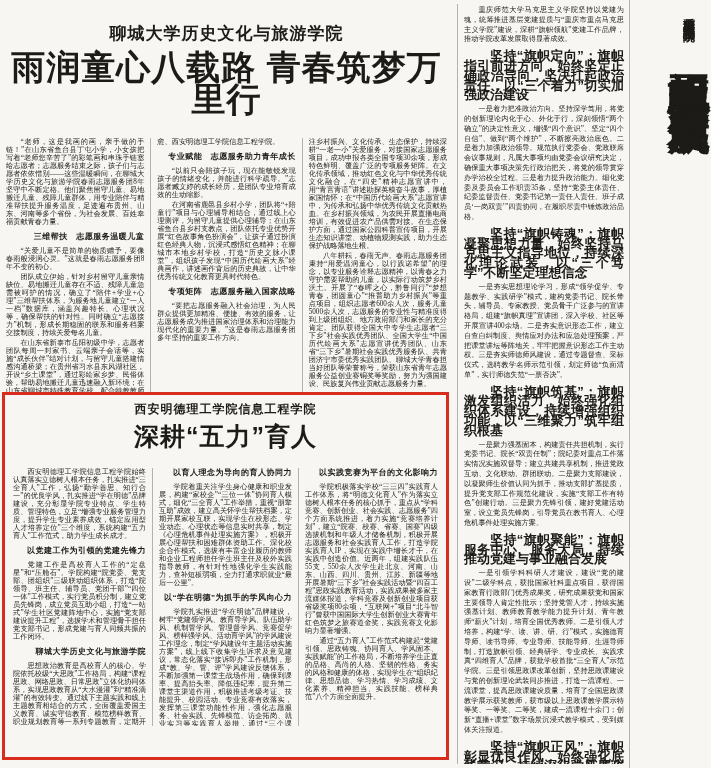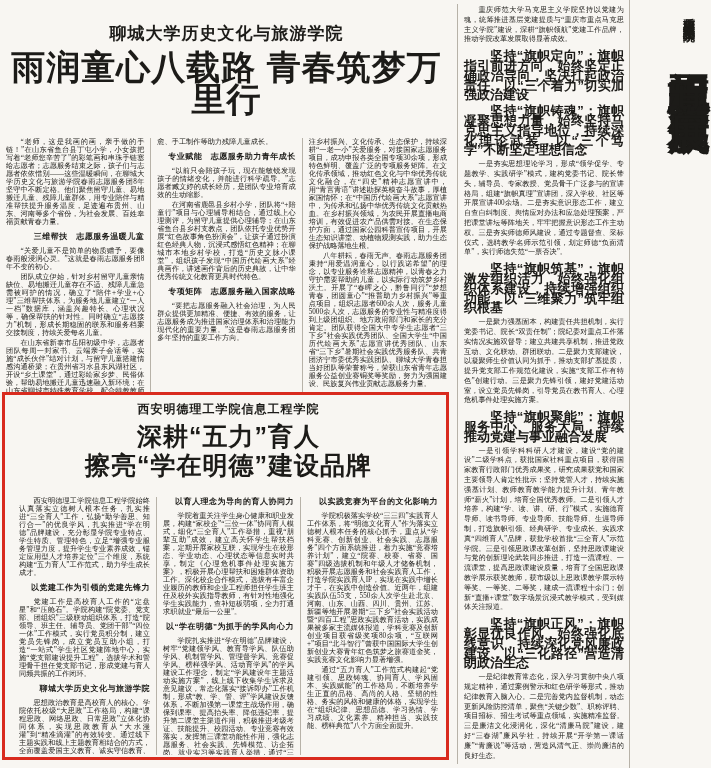--- a/index.html
+++ b/index.html
@@ -36,21 +36,21 @@
   .cols{ display:flex; margin-top:12px; }
   .col{
     flex:1; padding:0 6px; font-size:7.2px; line-height:8px; overflow:hidden;
   }
   .article-top .col{ height:288px; }
   .col + .col{ border-left:1px solid #b7b2a8; }
   
   .article-boxed{
     position:absolute; left:2px; top:392px; width:447px; height:368px;
     border:3px solid #d92b1e; background:#f8f6f2; box-sizing:border-box;
-    padding:4px 2px 2px 8px;
+    padding:4px 2px 2px 2px;
   }
   .article-boxed .kicker{
     text-align:center; font-weight:bold; font-size:12px; margin-top:2px;
     font-family:"Liberation Sans","DejaVu Sans",sans-serif; letter-spacing:1px;
   }
   .article-boxed .headline{
     text-align:center; font-weight:bold; font-size:25px; line-height:29px;
     margin-top:4px; letter-spacing:1px;
     font-family:"Liberation Sans","DejaVu Sans",sans-serif;
   }
@@ -93,39 +93,38 @@
     <h1 class="headline">雨润童心八载路 青春筑梦万里行</h1>
     <div class="cols">
       <div class="col">
           <p class="para">“老师，这是我画的画，亲手做的手链！”在山东省鱼台县丁屯小学，小女孩把写着“老师您辛苦了”的彩笔画和串珠手链塞给志愿者；志愿服务结束之际，孩子们与志愿者依依惜别——这些温暖瞬间，在聊城大学历史文化与旅游学院春雨志愿服务团8年坚守中不断定格。他们聚焦留守儿童、易地搬迁儿童、残障儿童群体，用专业陪伴与精准帮扶提升服务温度，足迹遍布贵州、山东、河南等多个省份，为社会发展、百姓幸福贡献青春力量。</p>
           <p class="subhead">三维帮扶　志愿服务温暖儿童</p>
           <p class="para">“关爱儿童不是简单的物质赠予，要像春雨般浸润心灵。”这就是春雨志愿服务团8年不变的初心。</p>
           <p class="para">团队成立伊始，针对乡村留守儿童亲情缺位、易地搬迁儿童存在不适、残障儿童急需被呵护的情况，确立了“陪伴+学业+心理”三维帮扶体系，为服务地儿童建立“一人一档”数据库，涵盖兴趣特长、心理状况等，确保帮扶的针对性。同时确立“志愿接力”机制，形成长期稳固的联系和服务档案交接制度，持续关爱每名儿童。</p>
           <p class="para">在山东省新泰市岳阳初级中学，志愿者团队每周一封家书、云端亲子会话等，实施“成长伙伴”结对计划，与留守儿童搭建情感沟通桥梁；在贵州省习水县东风湖社区，开设“乡土课堂”，通过彩绘家乡梦、民俗体验，帮助易地搬迁儿童迅速融入新环境；在山东省聊城市特殊教育学校，配合特教教师定制个性化方案，借助音乐疗</p>
         </div>
       <div class="col">
-          <p class="para para-cont">愈、手工制作等助力残障儿童成长。</p>
+          <p class="para para-cont">愈、西安明德理工学院信息工程学院。</p>
           <p class="subhead">专业赋能　志愿服务助力青年成长</p>
           <p class="para">“以前只会陪孩子玩，现在能敏锐发现孩子的情绪变化，并能进行科学疏导。”志愿者臧文婷的成长经历，是团队专业培育成效的生动缩影。</p>
           <p class="para">在河南省鹿邑县乡村小学，团队将“+陪童行”项目与心理辅导相结合，通过线上心理测评，为留守儿童提供心理辅导；在山东省鱼台县乡村支教点，团队依托专业优势开展“红色故事角色扮演会”，让孩子通过扮演红色经典人物，沉浸式感悟红色精神；在聊城市本地乡村学校，打造“历史文脉小课堂”，组织孩子发现“中国历代绘画大系”经典画作，讲述画作背后的历史典故，让中华优秀传统文化教育更具时代特色。</p>
           <p class="subhead">专项矩阵　志愿服务融入国家战略</p>
           <p class="para">“要把志愿服务融入社会治理，为人民群众提供更加精准、便捷、有效的服务，让志愿服务成为推进国家治理体系和治理能力现代化的重要力量。”这是春雨志愿服务团多年坚持的重要工作方向。</p>
         </div>
       <div class="col">
           <p class="para para-cont">注乡村振兴、文化传承、生态保护，持续深耕“一老一小”关爱服务，对接国家志愿服务项目，成功申报各类全国专项30余项，形成特色鲜明、覆盖广泛的专项服务矩阵。在文化传承领域，推动红色文化与中华优秀传统文化融合，在“四史”精神志愿宣讲中，用“青言青语”讲述勘探英模奋斗故事，厚植家国情怀；在“中国历代绘画大系”志愿宣讲中，为传承和弘扬中华优秀传统文化贡献热血。在乡村振兴领域，为农民开展直播电商培训，有效促进农产品供需对接。在生态保护方面，通过国家公园科普宣传项目，开展生态知识讲堂、动植物观测实践，助力生态保护战略落地生根。</p>
           <p class="para">八年耕耘，春雨无声。春雨志愿服务团秉持“用爱温润童心，以行践诺希望”的理念，以专业服务诠释志愿精神，以青春之力守护需要帮助的儿童，以实际行动筑梦乡村沃土。开展了“春晖之心，黔鲁同行”“梦想青春，团圆童心”“推普助力乡村振兴”等重点项目，组织志愿者600余人次，服务儿童5000余人次，志愿服务的专业性与精准度得到上级团组织、地方政府部门和家长的充分肯定。团队获得全国大中专学生志愿者“三下乡”社会实践优秀团队、全国大学生“中国历代绘画大系”志愿宣讲优秀团队、山东省“三下乡”暑期社会实践优秀服务队、共青团济宁市委优秀实践团队、聊城大学青春担当好团队等荣誉称号，荣获山东省青年志愿服务公益创业赛铜奖等奖励，努力为强国建设、民族复兴伟业贡献志愿服务力量。</p>
         </div>
     </div>
   </section>
 
   <section class="article-boxed">
     <div class="kicker">西安明德理工学院信息工程学院</div>
     <h1 class="headline">
       <span>深耕“五力”育人</span><br>
-      <span>擦亮“学在明德”建设品牌</span>
     </h1>
     <div class="cols">
       <div class="col">
           <p class="para">西安明德理工学院信息工程学院始终认真落实立德树人根本任务，扎实推进“三全育人”工作，弘扬“勤学善思、知行合一”的优良学风，扎实推进“学在明德”品牌建设，充分彰显学院专业特点、学生特质、管理特色，立足“增强专业服务管理力度，提升学生专业素养成效，锚定应用型人才培养定位”三个维度，系统构建“五力育人”工作范式，助力学生成长成才。</p>
           <p class="subhead">以党建工作为引领的党建先锋力</p>
           <p class="para">党建工作是高校育人工作的“定盘星”和“压舱石”。学院构建“院党委、党支部、团组织”三级联动组织体系，打造“院领导、班主任、辅导员、党团干部”“四位一体”工作模式，实行党员积分制，建立党员先锋岗，成立党员互助小组，打造“一站式”学生社区党建阵地中心，实施“党支部建设提升工程”，选拔学术和管理骨干担任党支部书记，形成党建与育人同频共振的工作闭环。</p>
           <p class="subhead">聊城大学历史文化与旅游学院</p>
           <p class="para">思想政治教育是高校育人的核心。学院依托校级“大思政”工作格局，构建“课程思政、网络思政、日常思政”立体化协同体系，实现思政教育从“大水漫灌”到“精准滴灌”的有效转变。通过线下主题实践和线上主题教育相结合的方式，全面覆盖爱国主义教育、诚实守信教育、模范榜样教育、职业规划教育等一系列专题教育，定期开展学生思政教育满意度调查，查找不足，优化举措，使其成为检验育人成效的重要标尺。</p>
         </div>
       <div class="col">
@@ -138,20 +137,21 @@
           <p class="subhead">以实践竞赛为平台的文化影响力</p>
           <p class="para">学院积极落实学校“三三四”实践育人工作体系，将“明德文化育人”作为落实立德树人根本任务的核心抓手，重点从“学科竞赛、创新创业、社会实践、志愿服务”四个方面系统推进，着力实施“竞赛培养计划”，建立“院赛、校赛、省赛、国赛”四级选拔机制和年级人才储备机制，积极开展志愿服务和社会实践育人工作，打造学院实践育人IP，实现在实践中增长才干，在实践中创造价值。近两年，组建实践队伍55支，550余人次学生赴北京、河南、山东、山西、四川、贵州、江苏、新疆等地开展暑期“三下乡”社会实践活动暨“四百工程”思政实践教育活动，实践成果被多家主流媒体报道，学科竞赛及创新创业项目获省级奖项80余项，“互联网+”项目“北斗智行”曾获中国国际大学生创新创业大赛青年红色筑梦之旅赛道金奖，实践竞赛文化影响力显著增强。</p>
           <p class="para">通过“五力育人”工作范式构建起“党建引领、思政铸魂、协同育人、学风固本、实践赋能”的工作格局，不断培养学生正直的品格、高尚的人格、坚韧的性格、务实的风格和健康的体格，实现学生在“组织纪律、思想品德、学习热情、学习成绩、文化素养、精神担当、实践技能、榜样典范”八个方面全面提升。</p>
         </div>
     </div>
   </section>
 
   <section class="article-right">
       <p class="para">重庆师范大学马克思主义学院坚持以党建为魂，统筹推进基层党建提质与“重庆市重点马克思主义学院”建设，深耕“旗帜领航”党建工作品牌，推动学院改革发展取得显著成效。</p>
       <p class="subhead-block">坚持“旗帜定向”：旗帜指引前进方向，始终坚定正确政治导向，坚决扛起政治责任，以“三个着力”切实加强政治建设</p>
+      <p class="para">一是着力把准政治方向。坚持深学笃用，将党的创新理论内化于心、外化于行，深刻领悟“两个确立”的决定性意义，增强“四个意识”、坚定“四个自信”、做到“两个维护”，不断擦亮政治底色。二是着力加强政治领导。规范执行党委会、党政联席会议事规则，凡属大事项均由党委会议研究决定，确保重大事项决策先行政治把关，将党的领导贯穿办学治校全过程。三是着力提升政治能力。细化党委及委员会工作职责35条，坚持“党委主体责任、纪委监督责任、党委书记第一责任人责任、班子成员‘一岗双责’”四责协同，在履职尽责中锤炼政治品格。</p>
       <p class="subhead-block">坚持“旗帜铸魂”：旗帜凝聚思想力量，始终坚持马克思主义指导地位，持续深化理论武装，以“三个笃学”不断坚定理想信念</p>
       <p class="para">一是夯实思想理论学习，形成“领学促学、专题教学、实践研学”模式，建构党委书记、院长带头，辅导员、专家教授、党员骨干广泛参与的宣讲格局，组建“旗帜真理”宣讲团，深入学校、社区等开展宣讲400余场。二是夯实意识形态工作，建立自查自纠制度、舆情应对办法和应急处理预案，严把课堂讲坛等阵地关，牢牢把握意识形态工作主动权。三是夯实师德师风建设，通过专题督查、采标仪式，选聘教学名师示范引领，划定师德“负面清单”，实行师德失范“一票否决”。</p>
       <p class="subhead-block">坚持“旗帜筑基”：旗帜激发组织活力，始终强化组织体系建设，持续增强组织功能，以“三维聚力”筑牢组织根基</p>
       <p class="para">一是聚力强基固本，构建责任共担机制，实行党委书记、院长“双责任制”；院纪委对重点工作落实情况实施双督导；建立共建共享机制，推进党政互动、文化联动、群团联动。二是聚力支部建设，以凝聚师生价值认同为抓手，推动支部扩基提质，提升党支部工作规范化建设，实施“支部工作有特色”创建行动。三是聚力先锋引领，建好党建活动室，设立党员先锋岗，引导党员在教书育人、心理危机事件处理实施方案。</p>
       <p class="subhead-block">坚持“旗帜聚能”：旗帜服务中心、服务大局，持续推动党建与事业融合发展</p>
       <p class="para">一是引领学科科研人才建设，建设“党的建设”二级学科点，获批国家社科重点项目，获得国家教育行政部门优秀成果奖，研究成果获党和国家主要领导人肯定性批示；坚持党管人才，持续实施强基计划、教师教育教学能力提升计划、青年教师“薪火”计划，培育全国优秀教师。二是引领人才培养，构建“学、读、讲、研、行”模式，实施德育导师、读书导师、专业导师、技能导师、生涯导师制，打造旗帜引领、经典研学、专业成长、实践求真“四维育人”品牌，获批学校首批“三全育人”示范学院。三是引领思政课改革创新，坚持思政课建设与党的创新理论武装同步推进，打造一流课程、一流课堂，提高思政课建设质量，培育了全国思政课教学展示获奖教师，获市级以上思政课教学展示特等奖、一等奖、二等奖，建成一流课程十余门；创新“直播+课堂”数字场景沉浸式教学模式，受到媒体关注报道。</p>
       <p class="subhead-block">坚持“旗帜正风”：旗帜彰显优良作风，始终强化底线意识，持续深化党风廉政建设，以“三化路径”营造清朗政治生态</p>
       <p class="para">一是纪律教育常态化，深入学习贯彻中央八项规定精神，通过案例警示和红色研学等形式，推动纪律教育入脑入心。二是完善党内监督机制，动态更新风险防控清单，聚焦“关键少数”、职称评聘、项目招标、招生考试等重点领域，实施精准监督。三是廉洁文化浸润化，深化“清廉马院”建设，建好“三春湖”廉风学社，持续开展“开学第一课话廉”“青廉说”等活动，营造风清气正、崇尚廉洁的良好生态。</p>
     </section>
 

